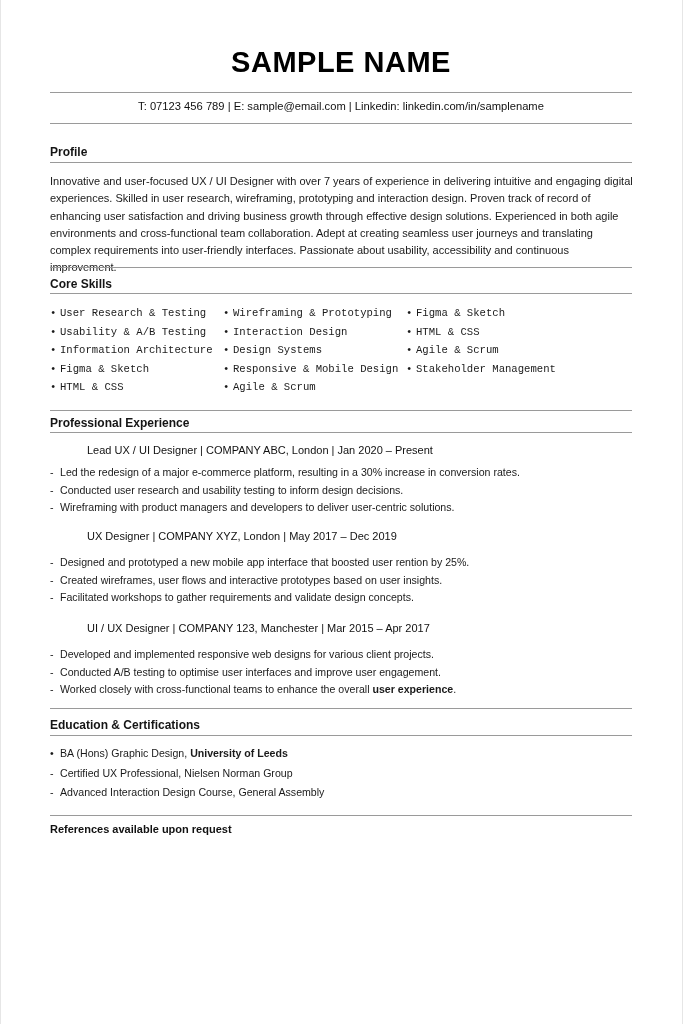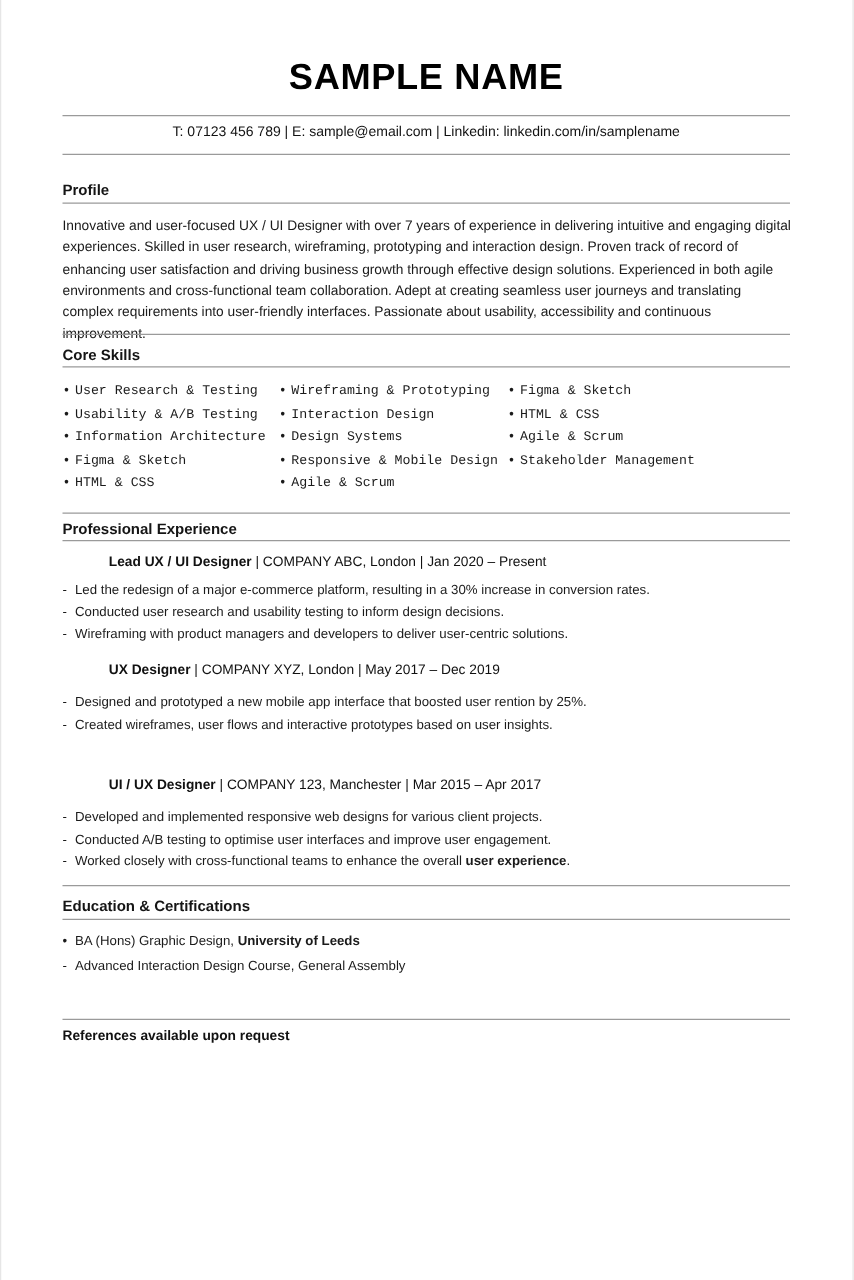--- a/index.html
+++ b/index.html
@@ -37,21 +37,21 @@
     .skills .col1 { width: 173px; }
     .skills .col2 { width: 183px; }
     .skills .col3 { width: 200px; }
     .skill {
       font-size: 10.6px; height: 18.6px; line-height: 18.6px; white-space: nowrap; color: #1a1a1a; font-family: Liberation Mono, monospace;
     }
     .skill .dot { display: inline-block; width: 10px; }
     .job-title {
       position: absolute; left: 0; font-size: 11px; white-space: nowrap; color: #111;
     }
-    .job-title .role { font-weight: bold; padding-left: 37px; }
+    .job-title .role { font-weight: normal; padding-left: 37px; }
     .bullets { position: absolute; left: 0; width: 582px; }
     .bullet {
       font-size: 10.6px; height: 17.5px; line-height: 17.5px; white-space: nowrap; color: #1a1a1a;
     }
     .bullet .dash { display: inline-block; width: 10px; }
     .bullet b { font-weight: bold; }
     .edu { position: absolute; left: 0; top: 744px; width: 582px; }
     .edu .bullet { height: 19.5px; line-height: 19.5px; }
     .references {
       position: absolute; left: 0; top: 823px; font-size: 11px; font-weight: bold; color: #111;
@@ -104,32 +104,34 @@
   <div class="bullets" style="top:464px">
     <div class="bullet"><span class="dash">-</span><span>Led the redesign of a major e-commerce platform, resulting in a 30% increase in conversion rates.</span></div>
     <div class="bullet"><span class="dash">-</span><span>Conducted user research and usability testing to inform design decisions.</span></div>
     <div class="bullet"><span class="dash">-</span><span>Wireframing with product managers and developers to deliver user-centric solutions.</span></div>
   </div>
 
   <div class="job-title" style="top:530px"><span class="role">UX Designer</span><span> | COMPANY XYZ, London  |  May 2017 – Dec 2019</span></div>
   <div class="bullets" style="top:554px">
     <div class="bullet"><span class="dash">-</span><span>Designed and prototyped a new mobile app interface that boosted user rention by 25%.</span></div>
     <div class="bullet"><span class="dash">-</span><span>Created wireframes, user flows and interactive prototypes based on user insights.</span></div>
+    <div class="bullet"><span class="dash">-</span><span>Facilitated workshops to gather requirements and validate design concepts.</span></div>
   </div>
 
   <div class="job-title" style="top:622px"><span class="role">UI / UX Designer</span><span> | COMPANY 123, Manchester  |  Mar 2015 – Apr 2017</span></div>
   <div class="bullets" style="top:646px">
     <div class="bullet"><span class="dash">-</span><span>Developed and implemented responsive web designs for various client projects.</span></div>
     <div class="bullet"><span class="dash">-</span><span>Conducted A/B testing to optimise user interfaces and improve user engagement.</span></div>
     <div class="bullet"><span class="dash">-</span><span>Worked closely with cross-functional teams to enhance the overall </span><b>user experience</b><span>.</span></div>
   </div>
   <div class="rule" style="top:708px"></div>
 
   <div class="section-title" style="top:718px">Education &amp; Certifications</div>
   <div class="rule" style="top:735px"></div>
   <div class="edu">
     <div class="bullet"><span class="dash">•</span><span>BA (Hons) Graphic Design, </span><b>University of Leeds</b></div>
+    <div class="bullet"><span class="dash">-</span><span>Certified UX Professional, Nielsen Norman Group</span></div>
     <div class="bullet"><span class="dash">-</span><span>Advanced Interaction Design Course, General Assembly</span></div>
   </div>
   <div class="rule" style="top:815px"></div>
 
   <div class="references">References available upon request</div>
 </div>
 
 </body></html>

